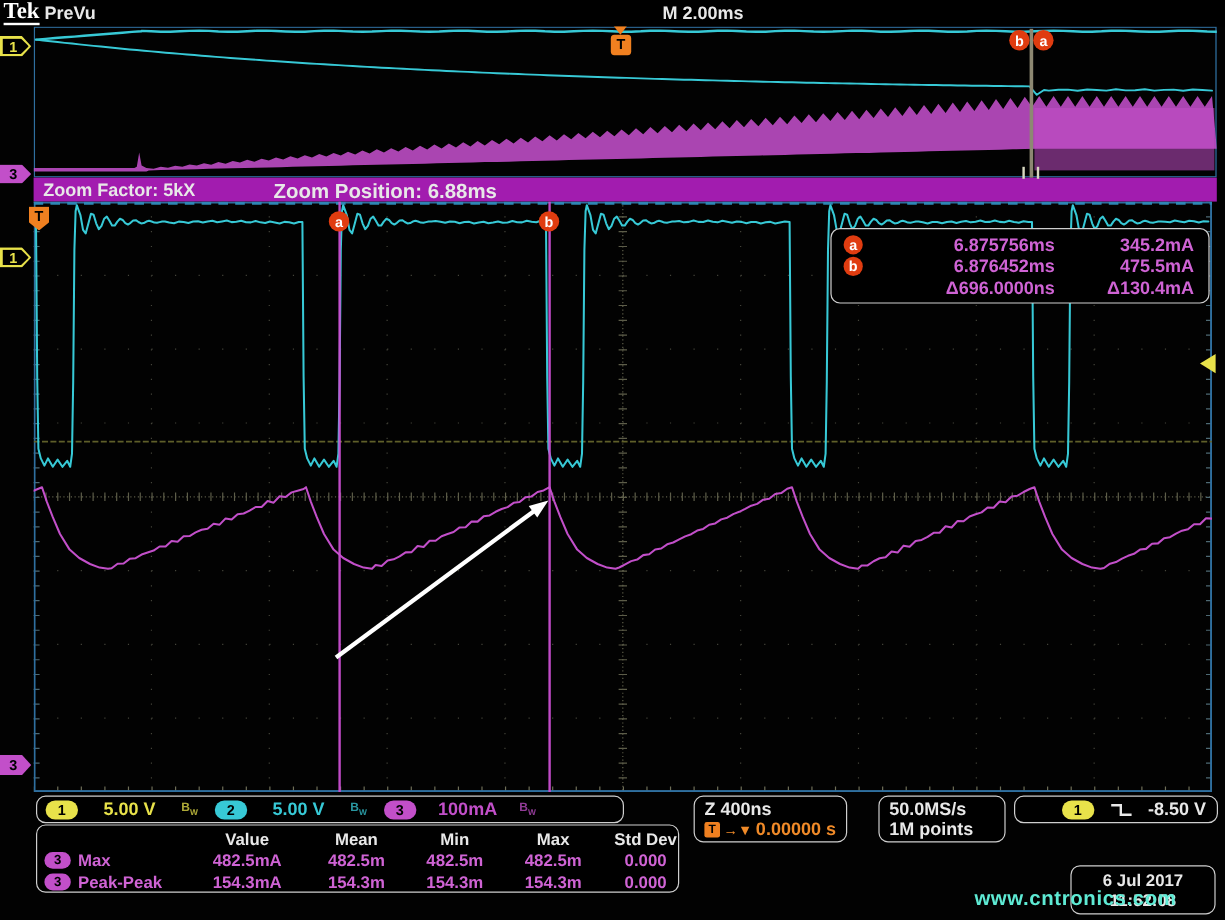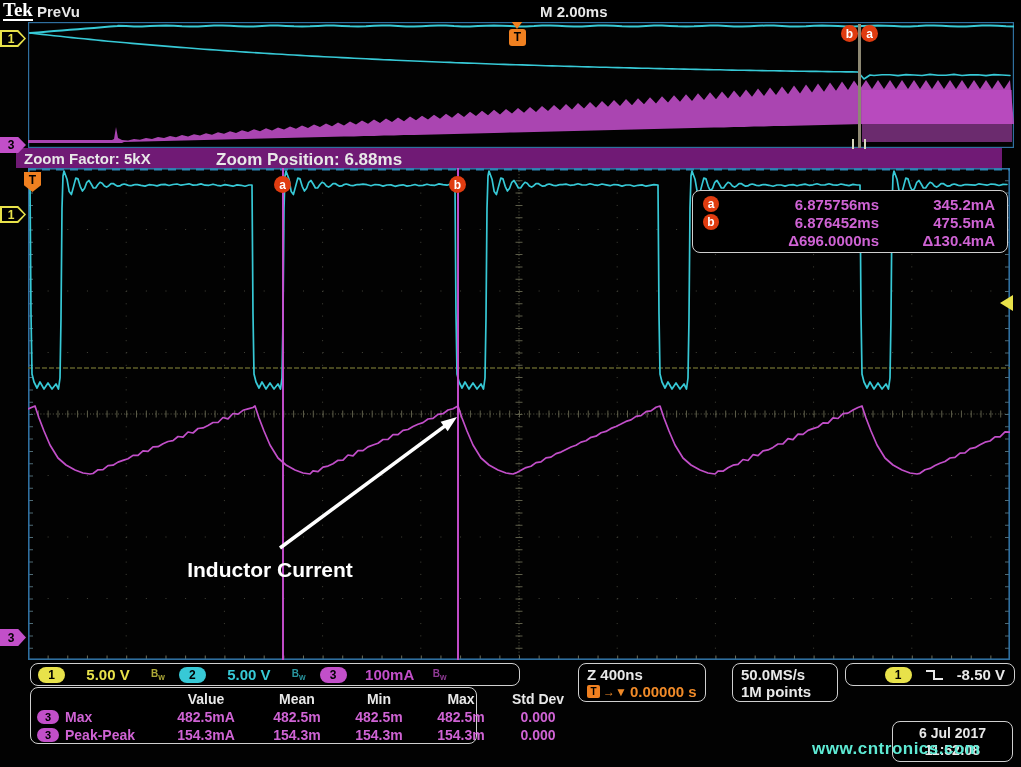--- a/index.html
+++ b/index.html
@@ -34,21 +34,21 @@
 .zoomline{position:absolute;width:3px;background:#8d8872;z-index:3}
 </style>
 </head>
 <body>
 
 <div id="screen">
 
   <div class="abs" style="left:0;top:0;width:1021px;height:22px;background:#000;z-index:6">
     <span class="abs logo" style="left:3px;top:1px">Tek</span>
     <span class="abs wtxt" style="left:37px;top:3px;font-size:15px">PreVu</span>
-    <span class="abs wtxt" style="left:540px;top:3px;font-size:15px">M 2.00ms</span>
+    <span class="abs wtxt" style="left:552px;top:3px;font-size:15px">M 2.00ms</span>
   </div>
 
   <div class="abs" style="left:28px;top:22px;width:986px;height:126px">
     <svg id="ov-svg" width="986" height="126">
         <rect x="0.6" y="0.6" width="984.8" height="124.8" fill="none" stroke="#2f6f9f" stroke-width="1.2"></rect>
         <polygon points="0.0,118.0 84.0,118.0 86.0,117.0 88.0,105.0 90.0,116.0 94.0,118.0 100.0,118.6 106.0,117.0 112.0,117.7 118.0,116.1 124.0,116.9 130.0,115.1 136.0,116.0 142.0,114.1 148.0,115.2 154.0,113.1 160.0,114.4 166.0,112.2 172.0,113.5 178.0,111.2 184.0,112.7 190.0,110.2 196.0,111.8 202.0,109.2 208.0,111.0 214.0,108.3 220.0,110.1 226.0,107.3 232.0,109.3 238.0,106.3 244.0,108.5 250.0,105.4 256.0,107.6 262.0,104.4 268.0,106.8 274.0,103.4 280.0,105.9 286.0,102.4 292.0,105.1 298.0,101.5 304.0,104.2 310.0,100.5 316.0,103.4 322.0,99.5 328.0,102.6 334.0,98.5 340.0,101.7 346.0,97.6 352.0,100.9 358.0,96.6 364.0,100.0 370.0,95.6 376.0,99.2 382.0,94.6 388.0,98.3 394.0,93.7 400.0,97.5 406.0,92.7 412.0,96.7 418.0,91.7 424.0,95.8 430.0,90.8 436.0,95.0 442.0,89.8 448.0,94.1 454.0,88.8 460.0,93.3 466.0,87.8 472.0,92.4 478.0,86.9 484.0,91.6 490.0,85.9 496.0,90.8 502.0,84.9 508.0,89.9 514.0,83.9 520.0,89.1 526.0,83.0 532.0,88.2 538.0,82.0 544.0,87.4 550.0,81.0 556.0,86.5 562.0,80.1 568.0,85.7 574.0,79.1 580.0,84.8 586.0,78.1 592.0,84.0 598.0,77.1 604.0,83.2 610.0,76.2 616.0,82.3 622.0,75.2 628.0,81.5 634.0,74.2 640.0,80.6 646.0,73.2 652.0,79.8 658.0,72.3 664.0,78.9 670.0,71.3 676.0,78.1 682.0,70.3 688.0,77.3 694.0,69.4 700.0,76.4 706.0,68.4 712.0,75.6 718.0,67.4 724.0,74.7 730.0,66.4 736.0,73.9 742.0,65.5 748.0,73.0 754.0,64.5 760.0,72.2 766.0,63.5 772.0,71.4 778.0,62.5 784.0,70.5 790.0,61.6 796.0,69.7 802.0,60.6 808.0,68.8 814.0,59.6 820.0,68.0 826.0,58.6 832.0,67.1 838.0,58.0 844.0,67.0 850.0,58.0 856.0,67.0 862.0,58.0 868.0,67.0 874.0,58.0 880.0,67.0 886.0,58.0 892.0,67.0 898.0,58.0 904.0,67.0 910.0,58.0 916.0,67.0 922.0,58.0 928.0,67.0 934.0,58.0 940.0,67.0 946.0,58.0 952.0,67.0 958.0,58.0 964.0,67.0 970.0,58.0 976.0,67.0 982.0,58.0 986.0,102.0 976.0,102.0 966.0,102.0 956.0,102.0 946.0,102.0 936.0,102.0 926.0,102.0 916.0,102.0 906.0,102.0 896.0,102.0 886.0,102.0 876.0,102.0 866.0,102.0 856.0,102.0 846.0,102.0 836.0,102.0 826.0,102.2 816.0,102.4 806.0,102.7 796.0,102.9 786.0,103.2 776.0,103.4 766.0,103.7 756.0,103.9 746.0,104.1 736.0,104.4 726.0,104.6 716.0,104.9 706.0,105.1 696.0,105.4 686.0,105.6 676.0,105.8 666.0,106.1 656.0,106.3 646.0,106.6 636.0,106.8 626.0,107.1 616.0,107.3 606.0,107.5 596.0,107.8 586.0,108.0 576.0,108.3 566.0,108.5 556.0,108.8 546.0,109.0 536.0,109.2 526.0,109.5 516.0,109.7 506.0,110.0 496.0,110.2 486.0,110.5 476.0,110.7 466.0,111.0 456.0,111.2 446.0,111.4 436.0,111.7 426.0,111.9 416.0,112.2 406.0,112.4 396.0,112.7 386.0,112.9 376.0,113.1 366.0,113.4 356.0,113.6 346.0,113.9 336.0,114.1 326.0,114.4 316.0,114.6 306.0,114.8 296.0,115.1 286.0,115.3 276.0,115.6 266.0,115.8 256.0,116.1 246.0,116.3 236.0,116.5 226.0,116.8 216.0,117.0 206.0,117.3 196.0,117.5 186.0,117.8 176.0,118.0 166.0,118.2 156.0,118.5 146.0,118.7 136.0,119.0 126.0,119.2 116.0,119.5 106.0,119.7 96.0,120.0 94.0,121.0 0.0,121.0" fill="#c24fc9" opacity="0.88"></polygon>
         <rect x="834" y="68" width="150" height="52" fill="#c24fc9" opacity="0.55"></rect>
         <polyline points="2.0,11.0 8.0,11.7 14.0,12.4 20.0,13.0 26.0,13.7 32.0,14.3 38.0,15.0 44.0,15.6 50.0,16.2 56.0,16.8 62.0,17.4 68.0,18.0 74.0,18.6 80.0,19.2 86.0,19.7 92.0,20.3 98.0,20.8 104.0,21.4 110.0,21.9 116.0,22.4 122.0,22.9 128.0,23.4 134.0,23.9 140.0,24.4 146.0,24.9 152.0,25.4 158.0,25.8 164.0,26.3 170.0,26.7 176.0,27.2 182.0,27.6 188.0,28.0 194.0,28.5 200.0,28.9 206.0,29.3 212.0,29.7 218.0,30.1 224.0,30.5 230.0,30.9 236.0,31.2 242.0,31.6 248.0,32.0 254.0,32.3 260.0,32.7 266.0,33.0 272.0,33.4 278.0,33.7 284.0,34.1 290.0,34.4 296.0,34.7 302.0,35.0 308.0,35.3 314.0,35.6 320.0,35.9 326.0,36.2 332.0,36.5 338.0,36.8 344.0,37.1 350.0,37.4 356.0,37.7 362.0,37.9 368.0,38.2 374.0,38.5 380.0,38.7 386.0,39.0 392.0,39.2 398.0,39.5 404.0,39.7 410.0,40.0 416.0,40.2 422.0,40.4 428.0,40.7 434.0,40.9 440.0,41.1 446.0,41.3 452.0,41.5 458.0,41.7 464.0,42.0 470.0,42.2 476.0,42.4 482.0,42.6 488.0,42.8 494.0,42.9 500.0,43.1 506.0,43.3 512.0,43.5 518.0,43.7 524.0,43.9 530.0,44.0 536.0,44.2 542.0,44.4 548.0,44.5 554.0,44.7 560.0,44.9 566.0,45.0 572.0,45.2 578.0,45.3 584.0,45.5 590.0,45.6 596.0,45.8 602.0,45.9 608.0,46.1 614.0,46.2 620.0,46.3 626.0,46.5 632.0,46.6 638.0,46.7 644.0,46.9 650.0,47.0 656.0,47.1 662.0,47.3 668.0,47.4 674.0,47.5 680.0,47.6 686.0,47.7 692.0,47.8 698.0,48.0 704.0,48.1 710.0,48.2 716.0,48.3 722.0,48.4 728.0,48.5 734.0,48.6 740.0,48.7 746.0,48.8 752.0,48.9 758.0,49.0 764.0,49.1 770.0,49.2 776.0,49.3 782.0,49.4 788.0,49.4 794.0,49.5 800.0,49.6 806.0,49.7 812.0,49.8 818.0,49.9 824.0,49.9 830.0,50.0 836.0,57.0 842.0,53.0 846.0,53.5 854.0,52.8 862.0,52.7 870.0,53.6 878.0,52.6 886.0,53.0 894.0,53.5 902.0,52.4 910.0,53.3 918.0,53.2 926.0,52.4 934.0,53.5 942.0,52.9 950.0,52.7 958.0,53.6 966.0,52.6 974.0,53.0 982.0,53.5" fill="none" stroke="#37c9d6" stroke-width="1.6" stroke-linejoin="round" stroke-linecap="round"></polyline>
         <polyline points="2.0,11.0 2.0,11.0 10.0,10.4 18.0,9.7 26.0,9.1 34.0,8.5 42.0,7.8 50.0,7.2 58.0,6.5 66.0,5.9 74.0,5.3 82.0,4.6 90.0,4.0 90.0,3.7 98.0,4.1 106.0,4.5 114.0,4.4 122.0,4.1 130.0,3.7 138.0,3.5 146.0,3.7 154.0,4.2 162.0,4.5 170.0,4.4 178.0,4.0 186.0,3.6 194.0,3.5 202.0,3.8 210.0,4.2 218.0,4.5 226.0,4.4 234.0,3.9 242.0,3.6 250.0,3.5 258.0,3.9 266.0,4.3 274.0,4.5 282.0,4.3 290.0,3.9 298.0,3.5 306.0,3.6 314.0,3.9 322.0,4.3 330.0,4.5 338.0,4.3 346.0,3.8 354.0,3.5 362.0,3.6 370.0,4.0 378.0,4.4 386.0,4.5 394.0,4.2 402.0,3.8 410.0,3.5 418.0,3.6 426.0,4.1 434.0,4.4 442.0,4.5 450.0,4.1 458.0,3.7 466.0,3.5 474.0,3.7 482.0,4.1 490.0,4.5 498.0,4.4 506.0,4.1 514.0,3.6 522.0,3.5 530.0,3.8 538.0,4.2 546.0,4.5 554.0,4.4 562.0,4.0 570.0,3.6 578.0,3.5 586.0,3.8 594.0,4.3 602.0,4.5 610.0,4.4 618.0,3.9 626.0,3.6 634.0,3.5 642.0,3.9 650.0,4.3 658.0,4.5 666.0,4.3 674.0,3.9 682.0,3.5 690.0,3.6 698.0,3.9 706.0,4.4 714.0,4.5 722.0,4.2 730.0,3.8 738.0,3.5 746.0,3.6 754.0,4.0 762.0,4.4 770.0,4.5 778.0,4.2 786.0,3.7 794.0,3.5 802.0,3.7 810.0,4.1 818.0,4.4 826.0,4.5 834.0,4.1 842.0,3.7 850.0,3.5 858.0,3.7 866.0,4.1 874.0,4.5 882.0,4.4 890.0,4.1 898.0,3.6 906.0,3.5 914.0,3.8 922.0,4.2 930.0,4.5 938.0,4.4 946.0,4.0 954.0,3.6 962.0,3.5 970.0,3.8 978.0,4.3 986.0,4.5" fill="none" stroke="#37c9d6" stroke-width="2" stroke-linejoin="round" stroke-linecap="round"></polyline>
       </svg>
@@ -66,21 +66,21 @@
   </div>
   <div class="zoomline" style="left:858px;top:24px;height:124px"></div>
   <div class="cmark" style="left:841px;top:25px">
       <span>b</span>
     </div>
   <div class="cmark" style="left:861px;top:25px">
       <span>a</span>
     </div>
   <div class="bracket" style="left:852px;top:139px"></div>
 
-  <div class="abs" style="left:16px;top:148px;width:986px;height:20px;background:#701a75">
+  <div class="abs" style="left:28px;top:148px;width:986px;height:20px;background:#a21caf">
     <span class="abs wtxt" style="left:8px;top:2px;font-size:15px">Zoom Factor: 5kX</span>
     <span class="abs wtxt" style="left:200px;top:2px;font-size:17px">Zoom Position: 6.88ms</span>
   </div>
 
   <div class="abs" style="left:28px;top:168px;width:982px;height:492px">
     <svg id="main-svg" width="982" height="492">
         <line x1="0" y1="0" x2="0" y2="492" stroke="#44443a" stroke-width="1" stroke-dasharray="1 11.3"></line>
         <line x1="98.2" y1="0" x2="98.2" y2="492" stroke="#44443a" stroke-width="1" stroke-dasharray="1 11.3"></line>
         <line x1="196.4" y1="0" x2="196.4" y2="492" stroke="#44443a" stroke-width="1" stroke-dasharray="1 11.3"></line>
         <line x1="294.6" y1="0" x2="294.6" y2="492" stroke="#44443a" stroke-width="1" stroke-dasharray="1 11.3"></line>
@@ -148,36 +148,35 @@
       <span class="ro-val mtxt">475.5mA</span>
     </div>
     <div class="ro-row">
       <span style="width:16px;flex:none"></span>
       <span class="ro-time mtxt">Δ696.0000ns</span>
       <span class="ro-val mtxt">Δ130.4mA</span>
     </div>
   </div>
 
   <div class="abs" style="left:135px;top:556px;width:270px;text-align:center;color:#fff;font-weight:bold;font-size:21px;line-height:28px;z-index:6">
-    <div>Inductor Current</div>
   </div>
 
   <div class="obox" style="left:30px;top:663px;width:490px;height:23px;display:flex;align-items:center;padding-left:7px;gap:14px">
     <span class="pill" style="background:#e8e24a">1</span>
     <span style="color:#e8e24a;font-weight:bold;font-size:15px;width:58px;text-align:center">5.00 V</span>
     <span class="bw" style="color:#e8e24a"><span>B</span><sub>W</sub></span>
     <span class="pill" style="background:#37c9d6">2</span>
     <span style="color:#37c9d6;font-weight:bold;font-size:15px;width:58px;text-align:center">5.00 V</span>
     <span class="bw" style="color:#37c9d6"><span>B</span><sub>W</sub></span>
     <span class="pill" style="background:#c24fc9">3</span>
     <span style="color:#c24fc9;font-weight:bold;font-size:15px;width:58px;text-align:center">100mA</span>
     <span class="bw" style="color:#c24fc9"><span>B</span><sub>W</sub></span>
   </div>
 
-  <div class="obox" style="left:30px;top:687px;width:447px;height:57px;padding-top:2px">
+  <div class="obox" style="left:30px;top:687px;width:536px;height:57px;padding-top:2px">
     <div class="meas-row">
       <span></span>
       <span class="c wtxt">Value</span>
       <span class="c wtxt">Mean</span>
       <span class="c wtxt">Min</span>
       <span class="c wtxt">Max</span>
       <span class="c wtxt">Std Dev</span>
     </div>
     <div class="meas-row">
       <span class="meas-name">

